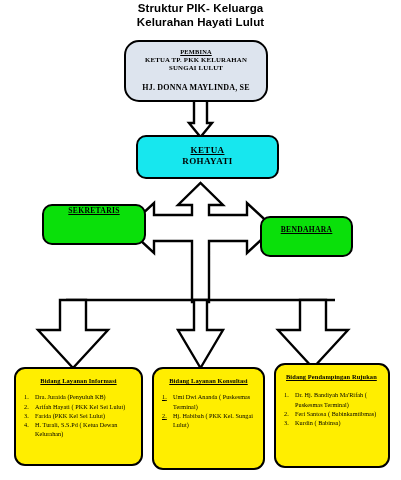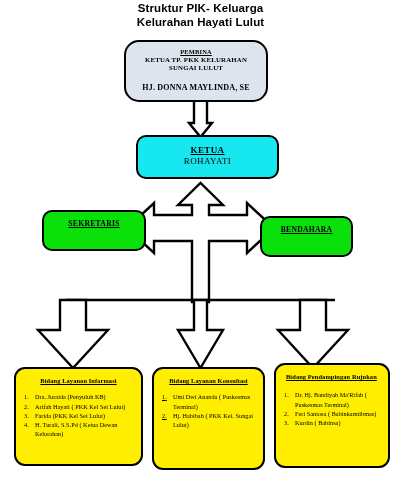--- a/index.html
+++ b/index.html
@@ -38,21 +38,21 @@
     border: 2px solid #000000;
     border-radius: 10px;
     text-align: center;
     z-index: 5;
   }
   .node-title {
     font-weight: bold;
     text-decoration: underline;
     display: block;
   }
-  .node-sub { display: block; font-weight: normal; }
+  .node-sub { display: block; font-weight: bold; }
 
   
   #node-pembina {
     left: 124px;
     top: 40px;
     width: 144px;
     height: 62px;
     background: #dde4ee;
     border-radius: 15px;
     padding-top: 6px;
@@ -87,24 +87,23 @@
     background: #17e7ee;
     padding-top: 8px;
   }
   #node-ketua .node-title { font-size: 9px; line-height: 11px; letter-spacing: 0.4px; }
   #node-ketua .node-sub   { font-size: 9px; line-height: 11px; letter-spacing: 0.4px; }
 
   
   .node-green { background: #0ae00a; }
   #node-sekretaris {
     left: 42px;
-    top: 210px;
+    top: 204px;
     width: 104px;
     height: 41px;
-    padding-top: 7px;
   }
   #node-bendahara {
     left: 260px;
     top: 216px;
     width: 93px;
     height: 41px;
     padding-top: 7px;
   }
   .node-green .node-title { font-size: 7.6px; line-height: 9.5px; letter-spacing: 0.3px; }
   .node-green .node-sub   { font-size: 7.6px; line-height: 9.5px; letter-spacing: 0.3px; }

